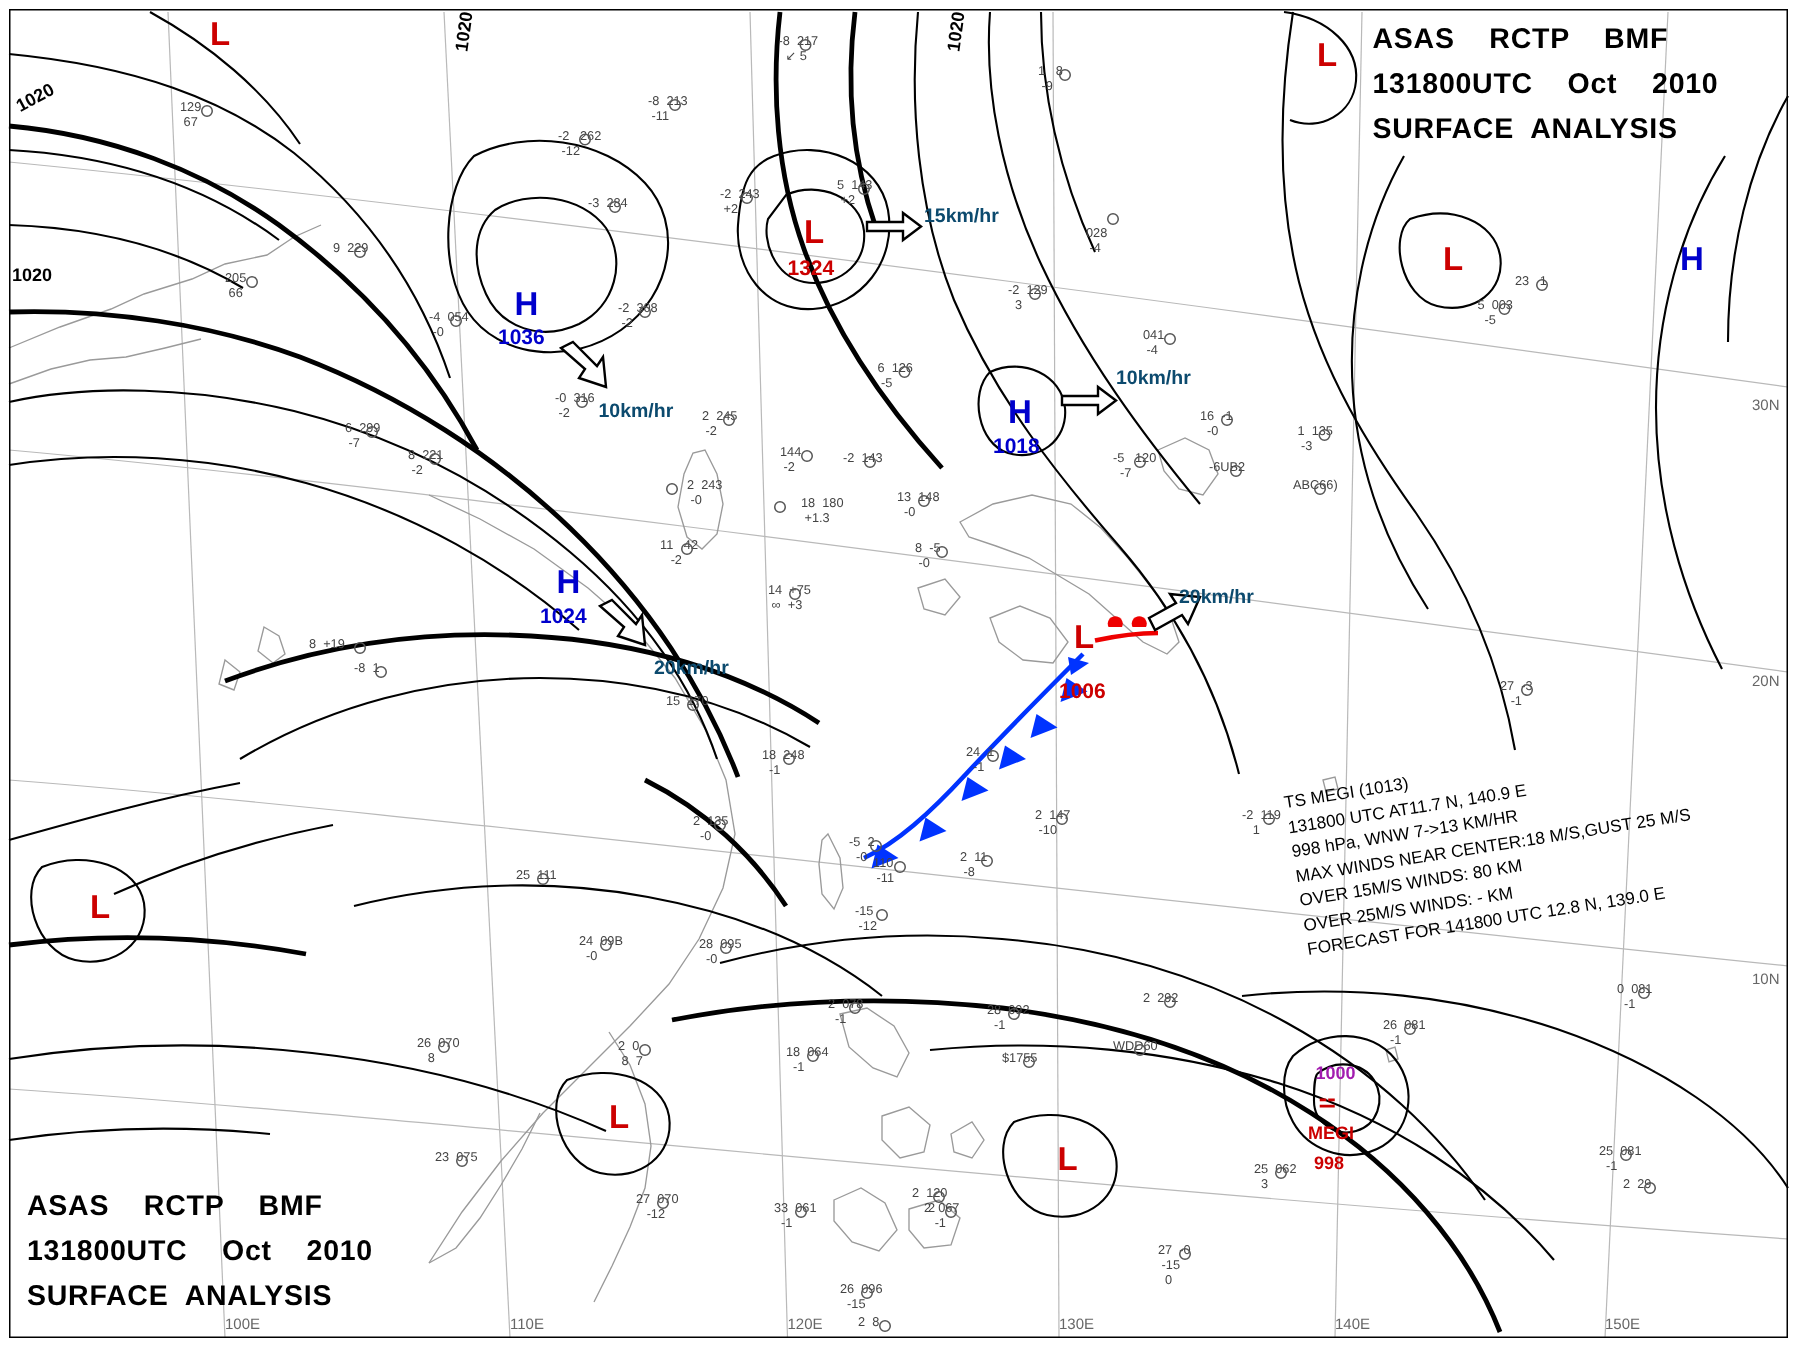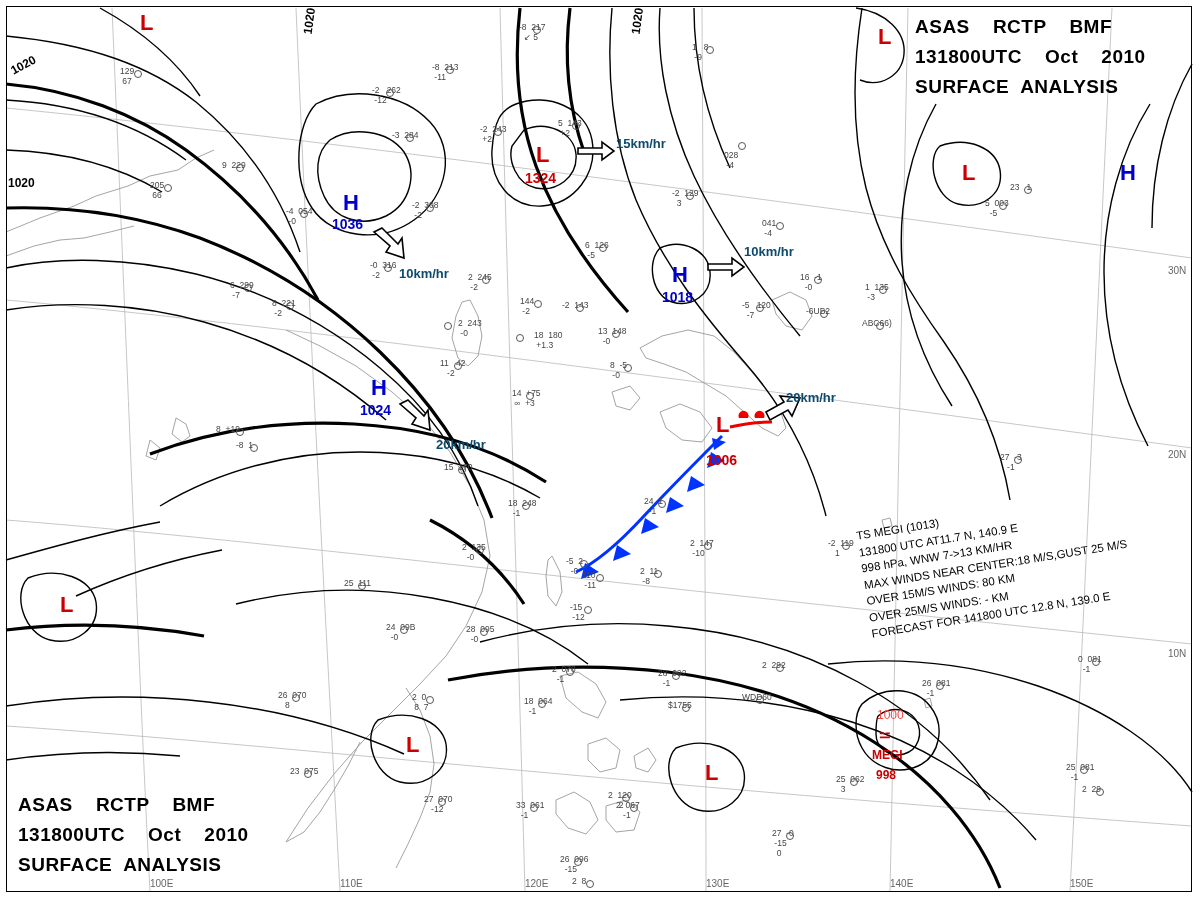--- a/index.html
+++ b/index.html
@@ -37,21 +37,21 @@
   
   .grid-lbl { color:#666; font-size:10px; }
 
   
   #ts-info { position:absolute; left:855px; top:528px; width:340px;
              transform:rotate(-9deg); transform-origin:left top;
              color:#000; font-size:11.5px; line-height:16.5px; }
   #ts-info div { white-space:nowrap; }
 
   .megi-lbl { color:#cc0000; font-weight:bold; font-size:12px; }
-  .megi-num { color:#ef4444; font-weight:normal; font-size:12px; }
+  .megi-num { color:#a21caf; font-weight:bold; font-size:12px; }
 </style>
 </head>
 <body>
 
 <div id="map">
 
   <svg class="layer" viewBox="0 0 1200 900">
     <defs>
       <marker id="arrowhead" markerWidth="8" markerHeight="8" refX="5" refY="3" orient="auto">
         <path d="M0,0 L6,3 L0,6 z" fill="#000"></path>
@@ -369,21 +369,21 @@
       <div class="lbl" style="left: 516px; top: 334px; width: 6px; height: 6px; border: 1px solid rgb(85, 85, 85); border-radius: 50%;"></div>
       <div class="lbl stn" style="left: 440px; top: 358px;">11   42
    -2</div>
       <div class="lbl" style="left: 454px; top: 362px; width: 6px; height: 6px; border: 1px solid rgb(85, 85, 85); border-radius: 50%;"></div>
       <div class="lbl stn" style="left: 610px; top: 360px;">8  -5
  -0</div>
       <div class="lbl" style="left: 624px; top: 364px; width: 6px; height: 6px; border: 1px solid rgb(85, 85, 85); border-radius: 50%;"></div>
       <div class="lbl stn" style="left: 512px; top: 388px;">14  +75
  ∞  +3</div>
       <div class="lbl" style="left: 526px; top: 392px; width: 6px; height: 6px; border: 1px solid rgb(85, 85, 85); border-radius: 50%;"></div>
-      <div class="lbl stn" style="left: 216px; top: 424px; text-align: right;">8  +19</div>
+      <div class="lbl stn" style="left: 206px; top: 424px; text-align: right;">8  +19</div>
       <div class="lbl" style="left: 236px; top: 428px; width: 6px; height: 6px; border: 1px solid rgb(85, 85, 85); border-radius: 50%;"></div>
       <div class="lbl stn" style="left: 236px; top: 440px;">-8  1</div>
       <div class="lbl" style="left: 250px; top: 444px; width: 6px; height: 6px; border: 1px solid rgb(85, 85, 85); border-radius: 50%;"></div>
       <div class="lbl stn" style="left: 444px; top: 462px;">15  170</div>
       <div class="lbl" style="left: 458px; top: 466px; width: 6px; height: 6px; border: 1px solid rgb(85, 85, 85); border-radius: 50%;"></div>
       <div class="lbl stn" style="left: 1000px; top: 452px;">27  -3
    -1</div>
       <div class="lbl" style="left: 1014px; top: 456px; width: 6px; height: 6px; border: 1px solid rgb(85, 85, 85); border-radius: 50%;"></div>
       <div class="lbl stn" style="left: 508px; top: 498px;">18  248
   -1</div>

